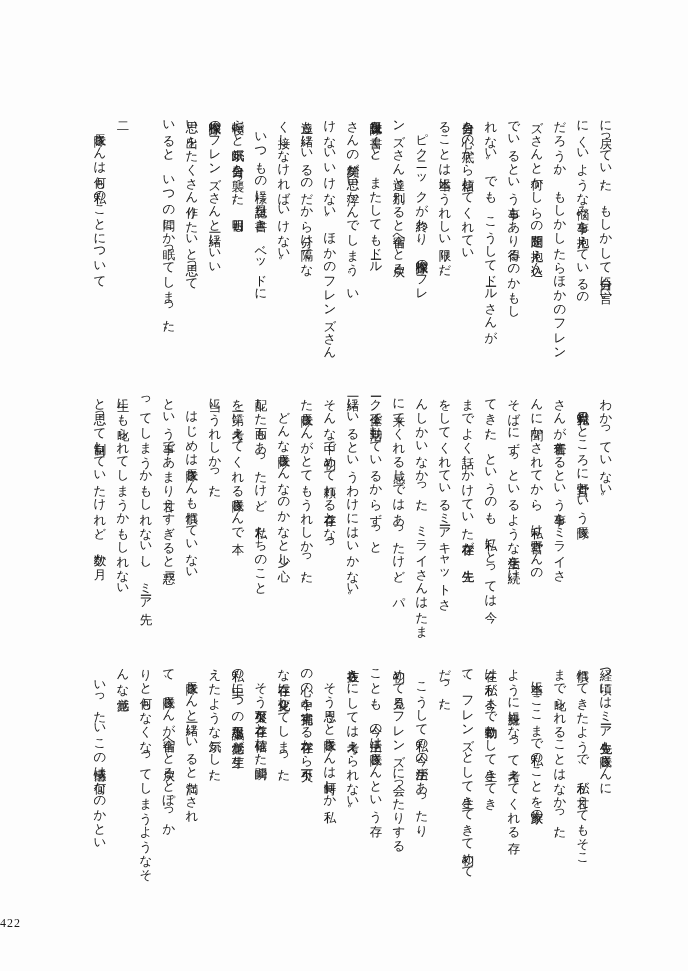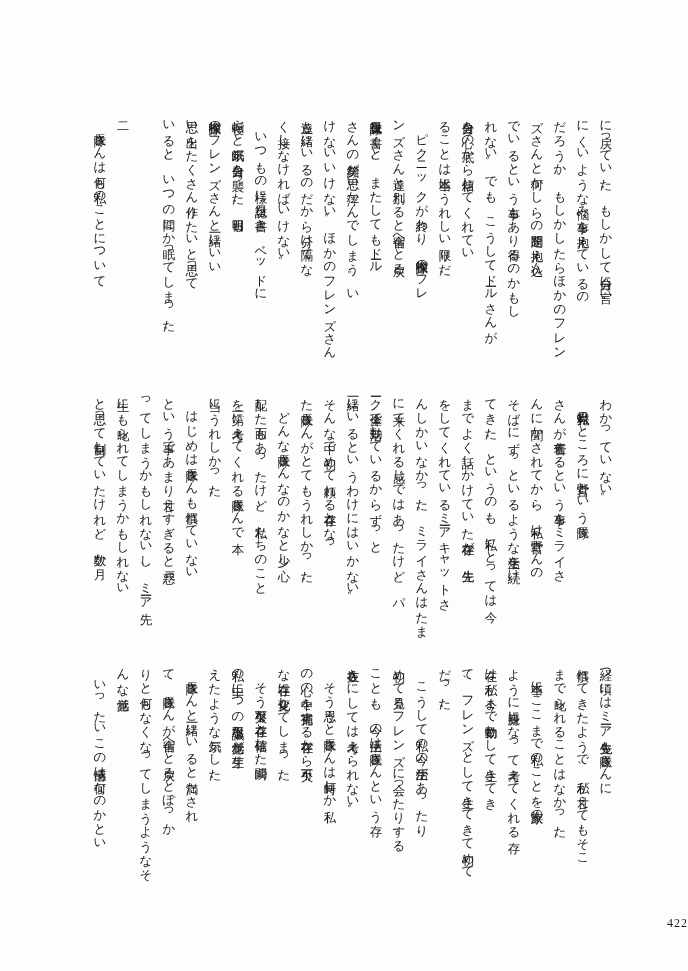--- a/index.html
+++ b/index.html
@@ -36,21 +36,21 @@
     white-space: nowrap;
   }
   .line.blank {
     width: 23px;
   }
   .page-number {
     position: absolute;
     top: 916px;
     left: 0;
     width: 688px;
-    text-align: right;
+    text-align: left;
     font-size: 12px;
     letter-spacing: 1px;
   }
 </style>
 </head>
 <body>
 
 <div class="page" style="background: rgb(253, 253, 253); color: rgb(26, 26, 26);">
   <div class="text-row row-0" id="row-0">
       <div class="line">に戻っていた。もしかして自分に言い</div>

